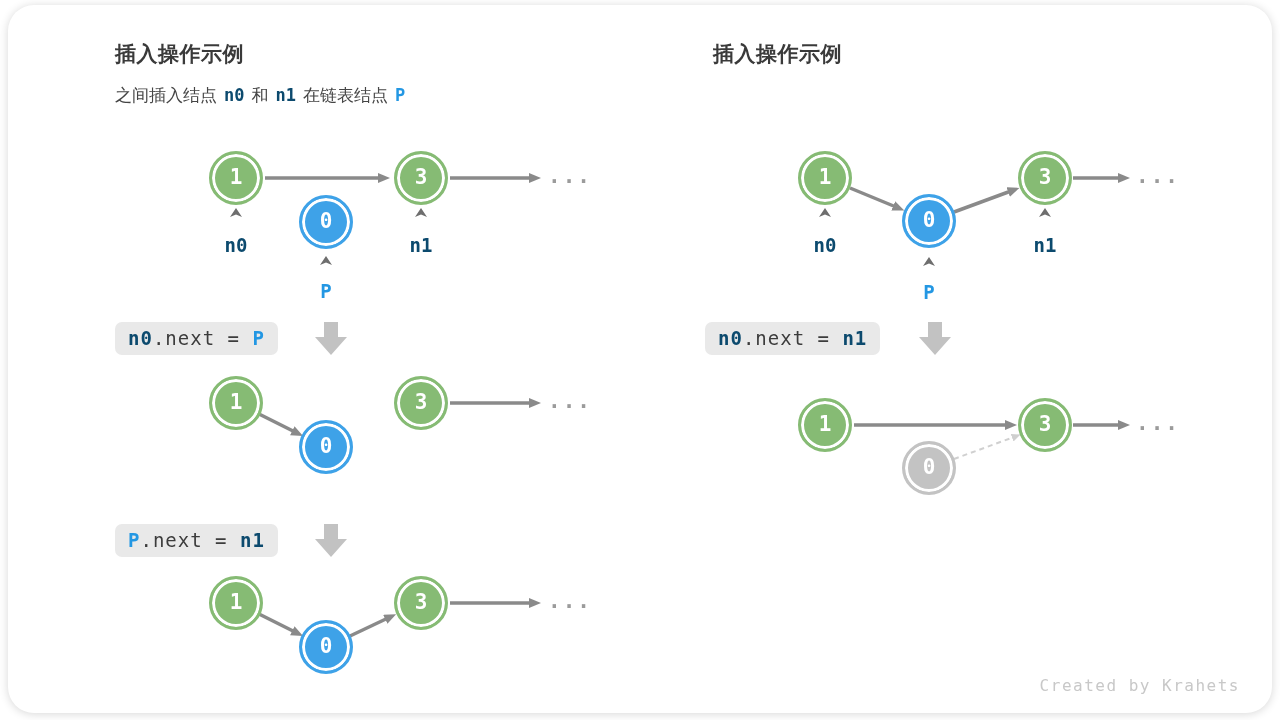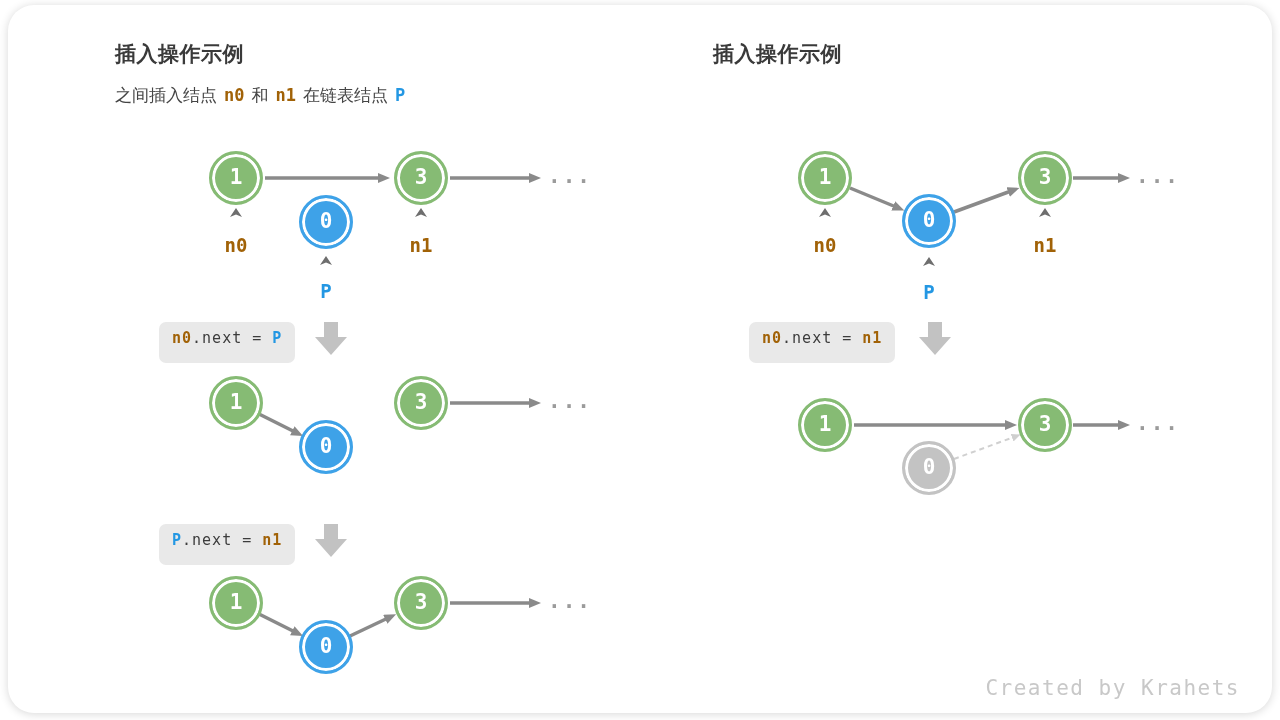--- a/index.html
+++ b/index.html
@@ -9,50 +9,50 @@
         background:#fff;border-radius:26px;
         box-shadow:0 1px 10px rgba(0,0,0,0.16);}
   svg.layer{position:absolute;left:0;top:0;z-index:2;}
 
   .title{position:absolute;z-index:3;font-size:21px;font-weight:bold;
          color:#3a3a3a;letter-spacing:.5px;}
   .subtitle{position:absolute;z-index:3;font-size:17px;color:#454545;
             white-space:nowrap;}
   .subtitle .code{font-family:"DejaVu Sans Mono","Liberation Mono",monospace;
                   font-weight:bold;margin:0 7px;font-size:17px;}
-  .green-t{color:#a16207;}
+  .green-t{color:#0c4a6e;}
   .blue-t{color:#2397E3;}
 
   .node{position:absolute;z-index:4;width:54px;height:54px;border-radius:50%;
         box-sizing:border-box;border:3px solid;
         box-shadow:inset 0 0 0 3px #fff;
         text-align:center;line-height:46px;
         font-family:"DejaVu Sans Mono","Liberation Mono",monospace;
         font-weight:bold;font-size:21px;color:#fff;}
   .node.g{background:#86BB74;border-color:#86BB74;}
   .node.b{background:#3EA2E8;border-color:#3EA2E8;}
   .node.x{background:#C3C3C3;border-color:#C3C3C3;}
 
   .nlabel{position:absolute;z-index:3;width:60px;text-align:center;
           font-family:"DejaVu Sans Mono","Liberation Mono",monospace;
           font-weight:bold;font-size:19px;}
 
   .codebox{position:absolute;z-index:3;background:#E9E9E9;border-radius:7px;
-           height:41px;line-height:33px;padding:0 13px;white-space:pre;
+           height:33px;line-height:33px;padding:0 13px;white-space:pre;
            font-family:"DejaVu Sans Mono","Liberation Mono",monospace;
-           font-size:15px;letter-spacing:1px;color:#3c3c3c;margin-left:44px;}
+           font-size:19px;letter-spacing:1px;color:#3c3c3c;}
   .codebox .kw{font-weight:bold;}
 
   .ellipsis{position:absolute;z-index:3;
             font-family:"DejaVu Sans Mono","Liberation Mono",monospace;
             font-weight:bold;font-size:21px;color:#9b9b9b;letter-spacing:2px;}
 
   .footer{position:absolute;z-index:3;right:40px;top:676px;
           font-family:"DejaVu Sans Mono","Liberation Mono",monospace;
-          font-size:21px;color:#c8c8c8;letter-spacing:1.5px;}
+          font-size:16px;color:#c8c8c8;letter-spacing:1.5px;}
 </style>
 </head>
 <body>
 
 <div id="app">
   <div class="card"></div>
 
   <svg class="layer" width="1280" height="720" viewBox="0 0 1280 720">
     <defs>
       <marker id="ah" markerUnits="userSpaceOnUse" markerWidth="14" markerHeight="12" refX="3" refY="5" orient="auto">

